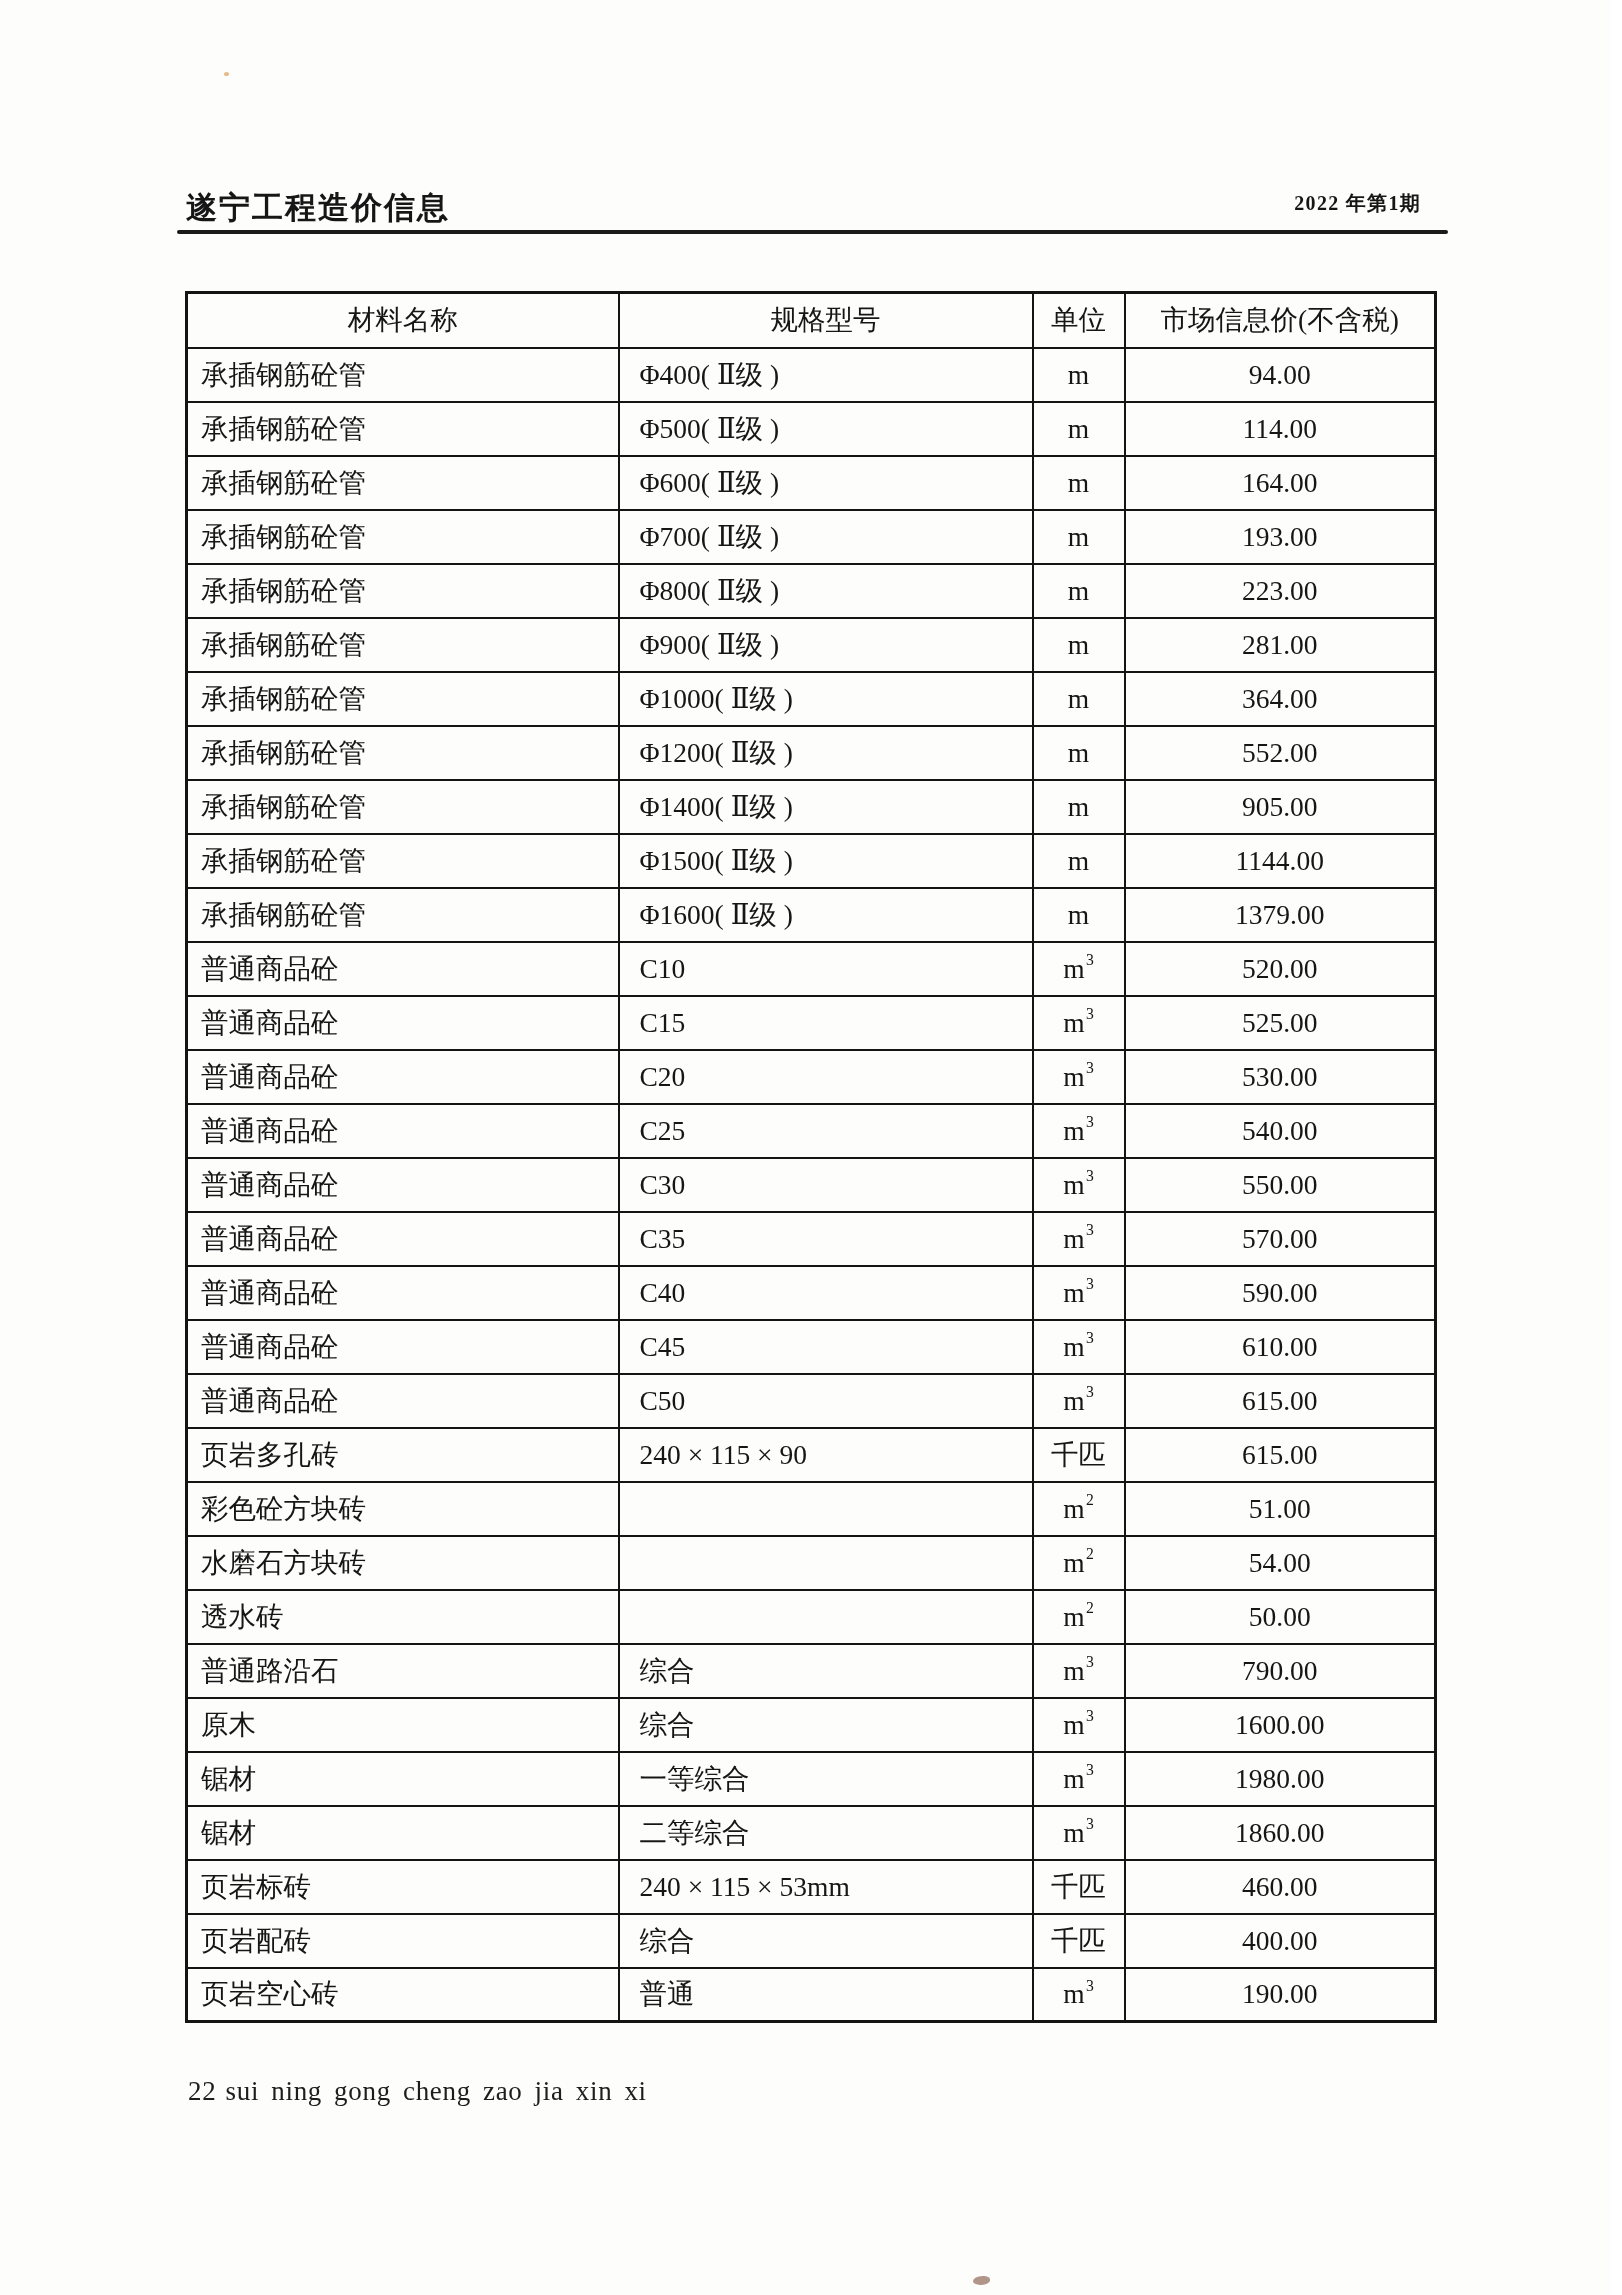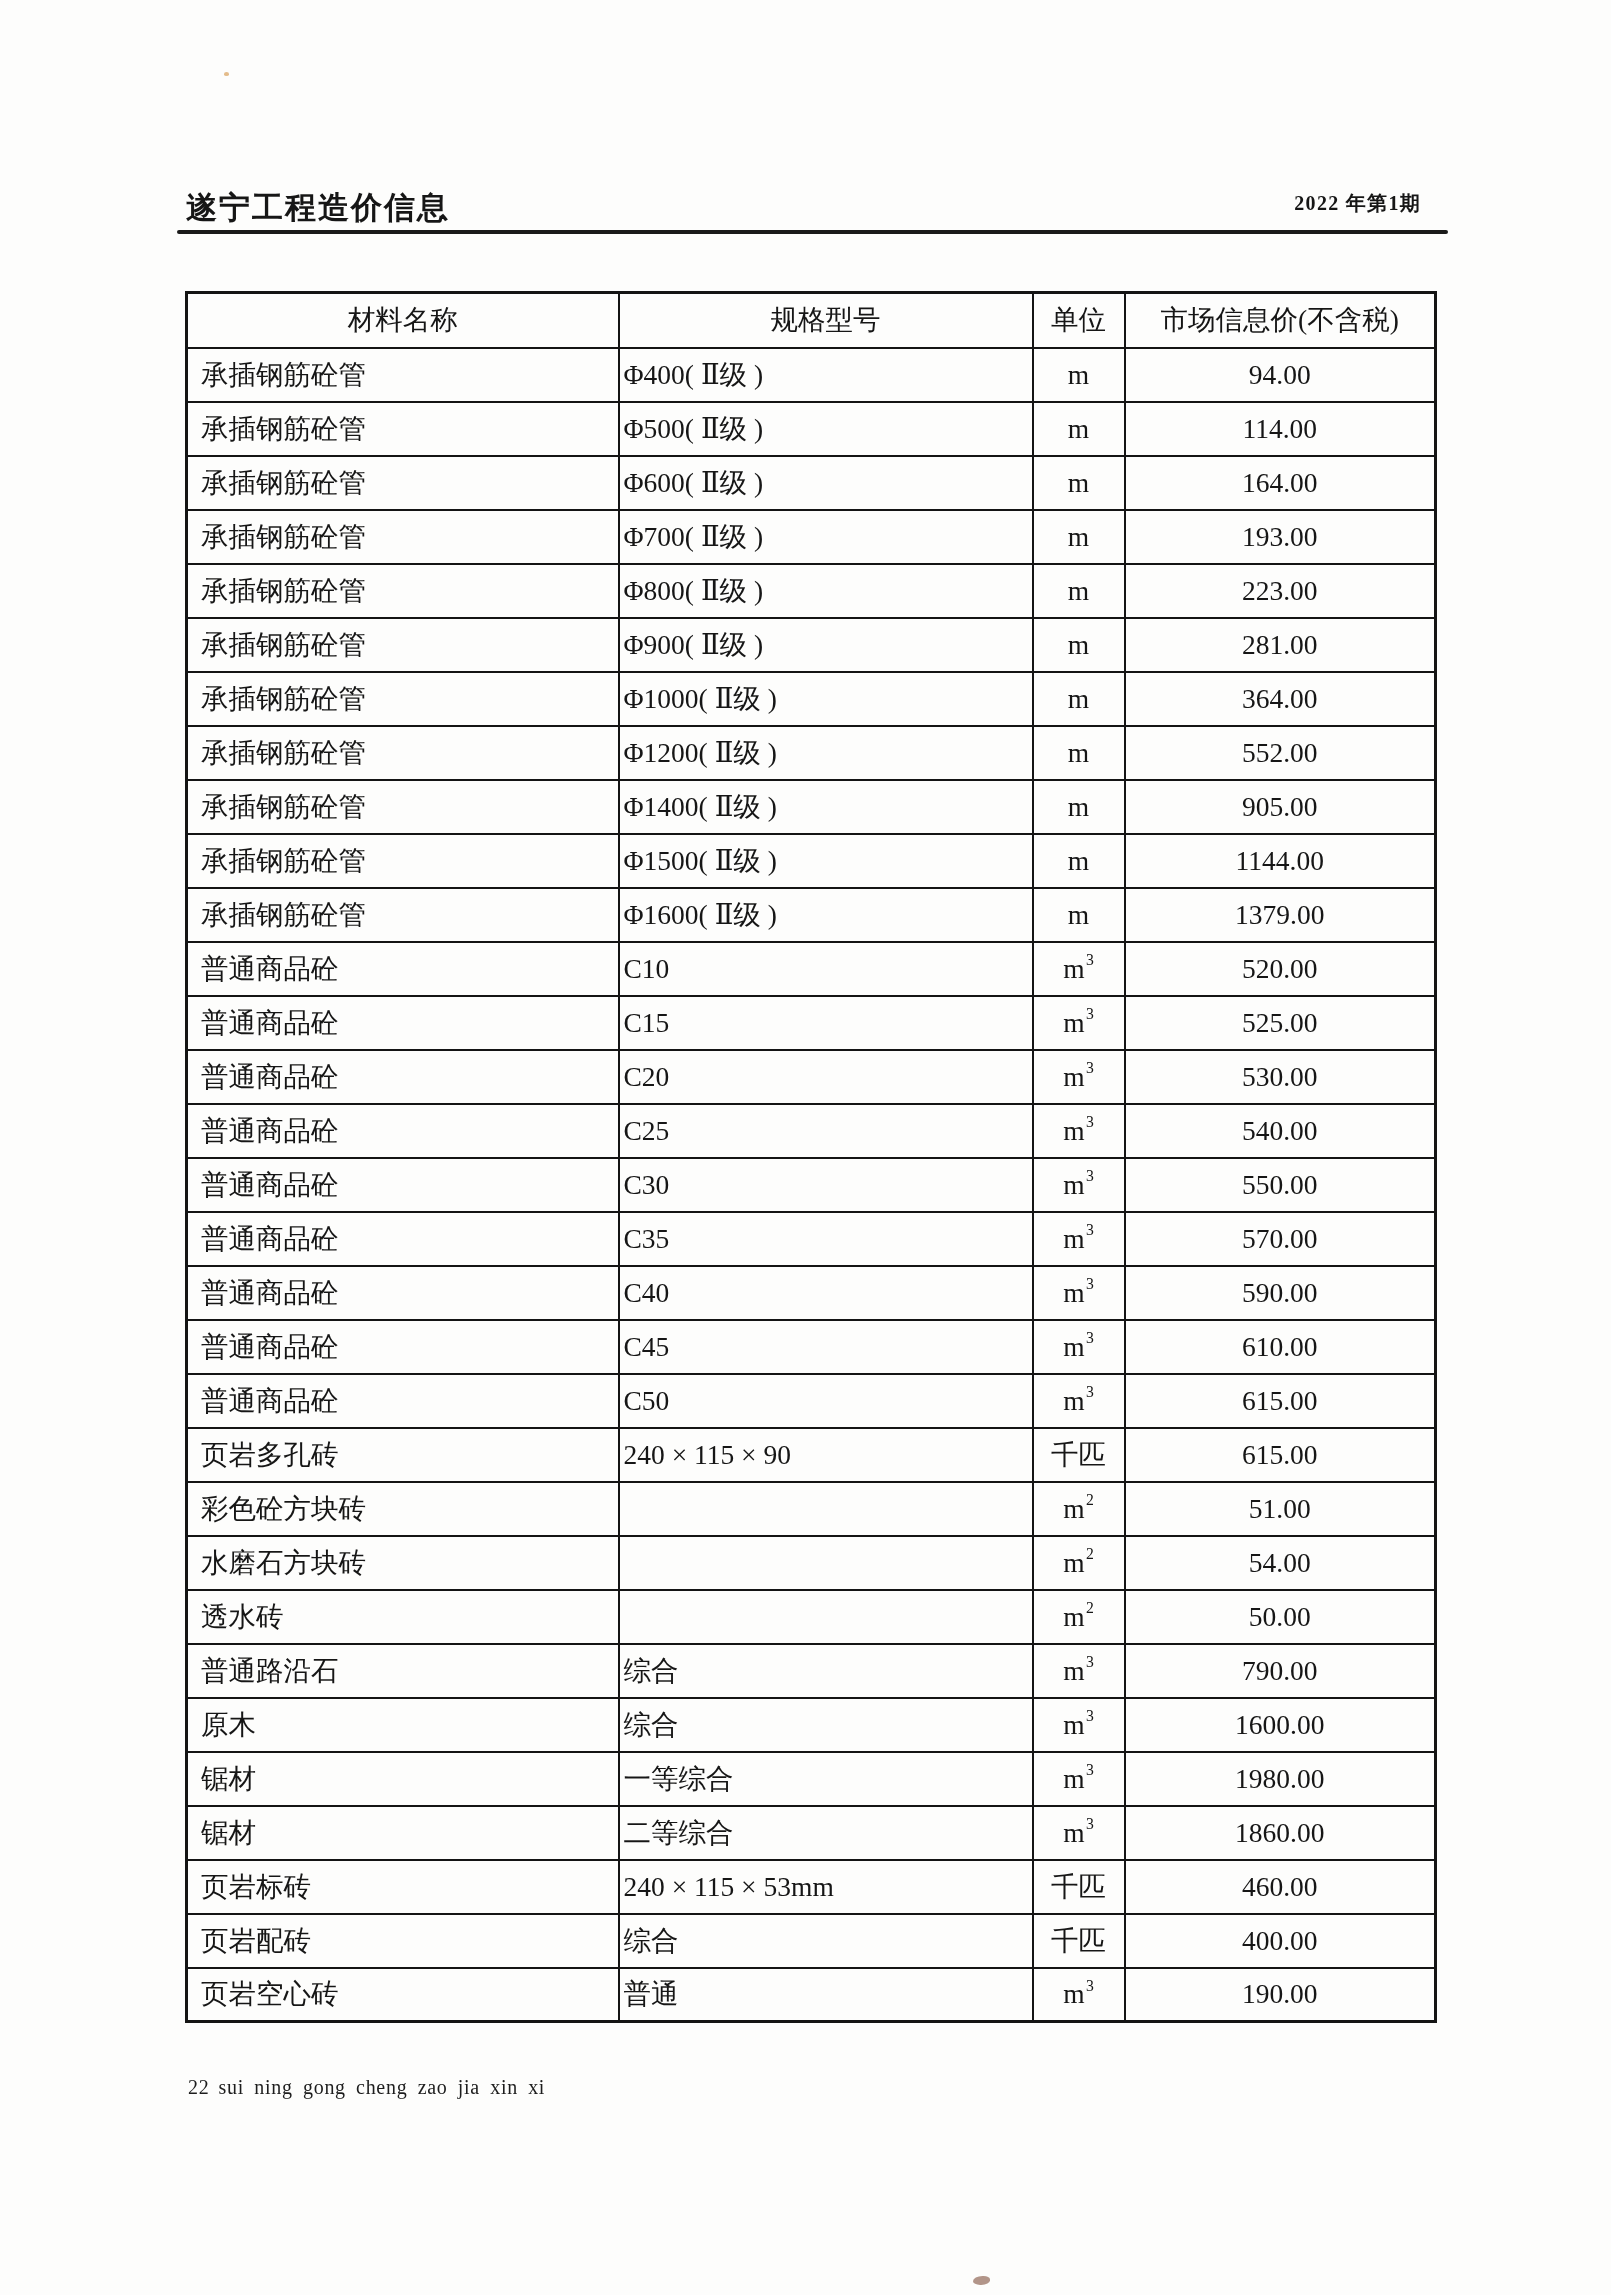--- a/index.html
+++ b/index.html
@@ -51,35 +51,35 @@
     border-bottom-width:2.6px;
     font-size:27.5px;
     font-weight:normal;
     overflow:hidden;
     white-space:nowrap;
   }
   .price-table thead tr{height:55px;}
   .price-table tbody tr{height:54px;}
   .price-table th{padding:0 2.6px;}
   td.col-material{text-align:left;padding-left:13px;}
-  td.col-spec{text-align:left;padding-left:4px;}
+  td.col-spec{text-align:left;padding-left:20px;}
   td.col-unit{text-align:center;}
   td.col-price{text-align:center;}
   .unit-sup{
     font-size:15.7px;
     position:relative;
     top:-2.6px;
     margin-left:1.3px;
     vertical-align:super;
     line-height:0;
   }
   .page-footer{
     position:absolute;
     left:188px; top:2076px;
-    font-size:20px;
+    font-size:27px;
     letter-spacing:0.7px;
     word-spacing:4.6px;
     color:#1d1d1d;
     white-space:nowrap;
   }
   .page-footer .page-number{margin-right:9.2px;}
   .speck-a{
     position:absolute;
     left:973px; top:2276px;
     width:17px; height:9.2px;

